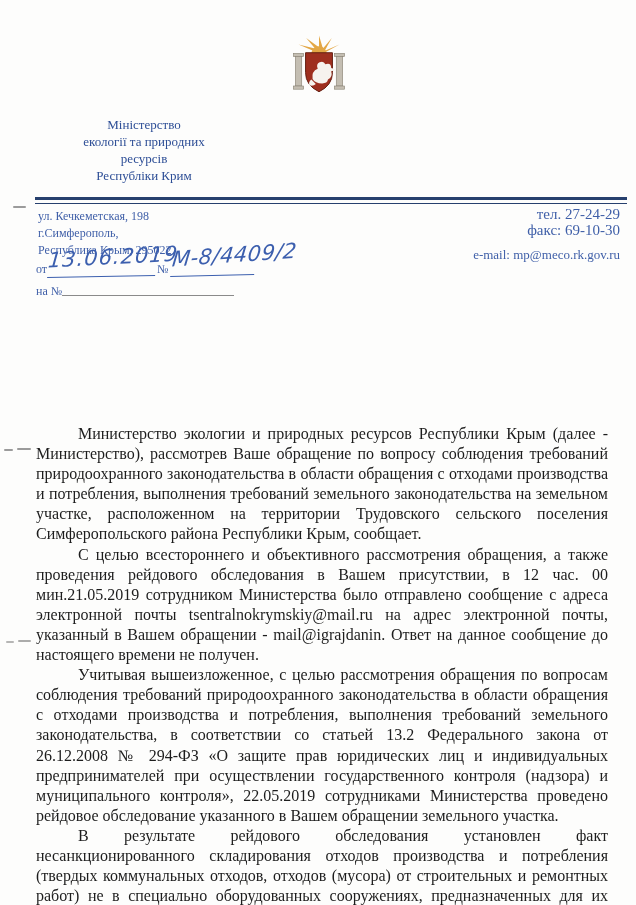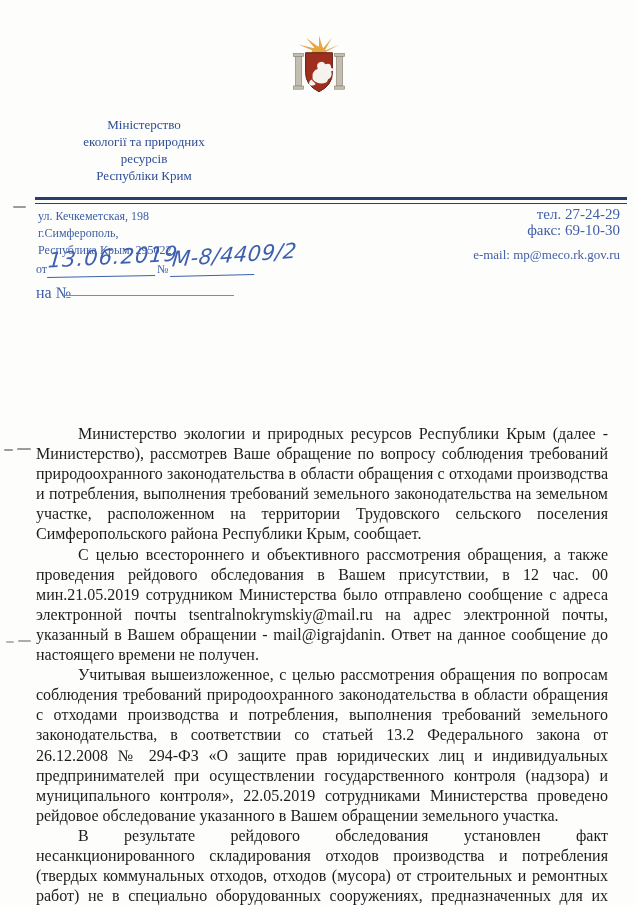--- a/index.html
+++ b/index.html
@@ -43,21 +43,21 @@
     font-size:15px;line-height:16px;text-align:right;white-space:pre-line;
     color:var(--navy-light);
   }
   .email{
     position:absolute;right:16px;top:247px;
     font-size:13px;color:var(--navy-light);
   }
   
   .ref-from{position:absolute;left:36px;top:262px;font-size:12px;color:var(--navy-light);}
   .ref-num-label{position:absolute;left:157px;top:262px;font-size:12px;color:var(--navy-light);}
-  .ref-on{position:absolute;left:36px;top:284px;font-size:16px;color:var(--navy-light);}
+  .ref-on{position:absolute;left:36px;top:284px;font-size:12px;color:var(--navy-light);}
   .hw-date{
     position:absolute;left:48px;top:245px;
     font-family:"DejaVu Sans",sans-serif;font-style:italic;
     font-size:21px;color:var(--ink);
     transform:rotate(-3deg) skewX(-8deg);letter-spacing:1px;
   }
   .hw-num{
     position:absolute;left:172px;top:243px;
     font-family:"DejaVu Sans",sans-serif;font-style:italic;
     font-size:21px;color:var(--ink);

